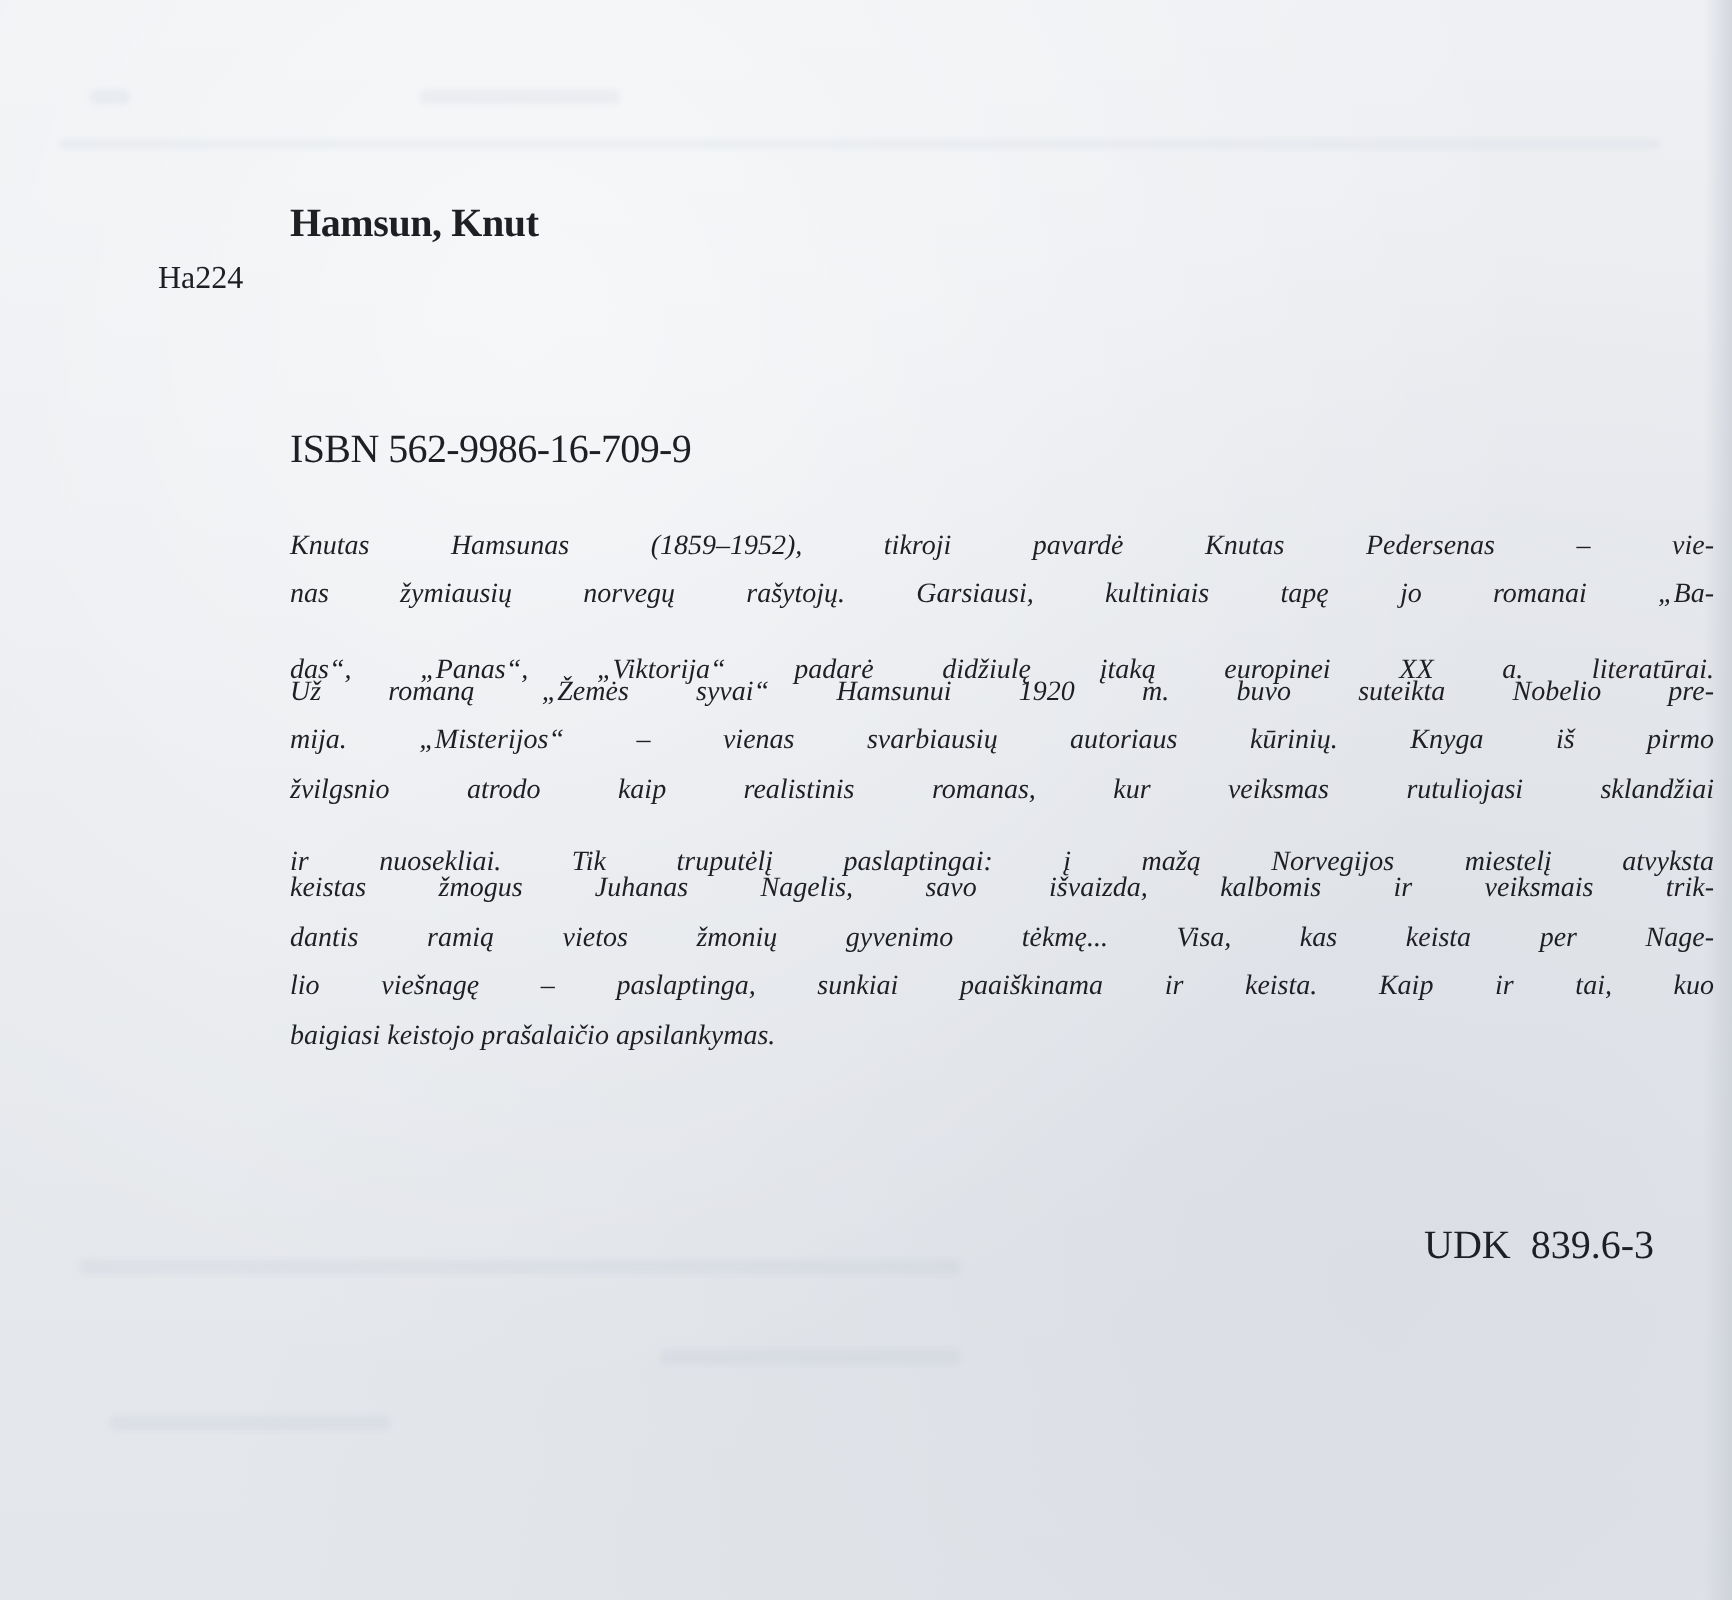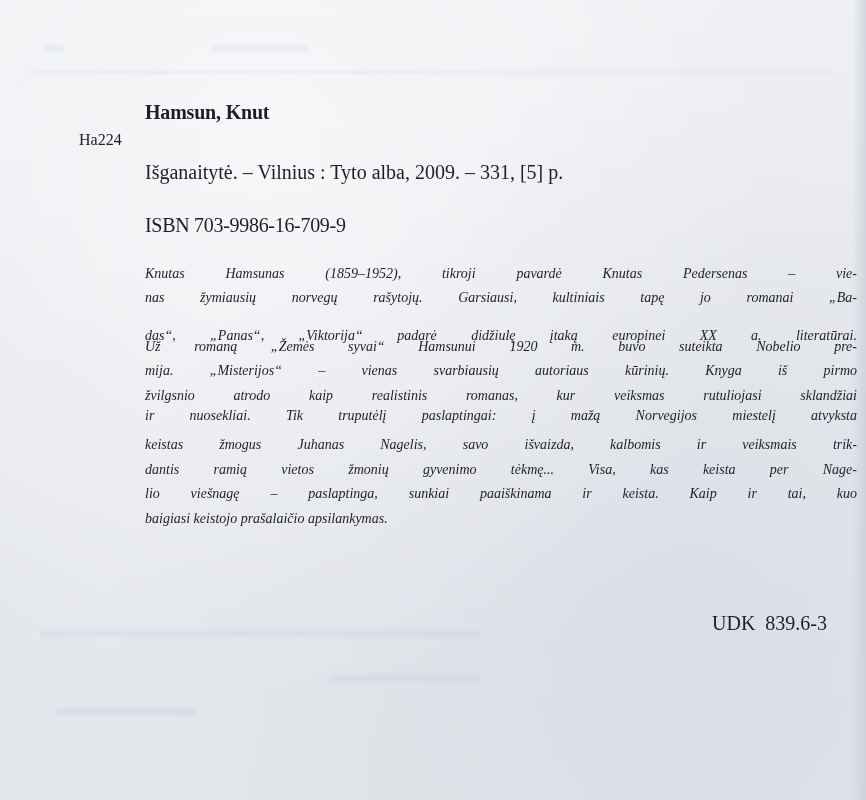--- a/index.html
+++ b/index.html
@@ -94,32 +94,31 @@
   <div class="ghost" style="left:30px; top:70px; width:800px; height:4px;"></div>
   <div class="ghost" style="left:40px; top:630px; width:440px;"></div>
   <div class="ghost" style="left:330px; top:675px; width:150px;"></div>
   <div class="ghost" style="left:55px; top:708px; width:140px;"></div>
 
   <div class="entry">
     <div class="heading">Hamsun, Knut</div>
 
     <div class="callno">Ha224</div>
 
-    <div class="line" style="left:113px; top:161px;">Išganaitytė. – Vilnius : Tyto alba, 2009. – 331, [5] p.</div>
 
-    <div class="line" style="left:113px; top:214px; letter-spacing:-0.3px;">ISBN 703-9986-16-709-9</div>
+    <div class="line" style="left:113px; top:214px; letter-spacing:-0.3px;">ISBN 562-9986-16-709-9</div>
 
     <div>
       <div class="desc-line" style="top:266px;">Knutas Hamsunas (1859–1952), tikroji pavardė Knutas Pedersenas – vie-</div>
       <div class="desc-line" style="top:290px;">nas žymiausių norvegų rašytojų. Garsiausi, kultiniais tapę jo romanai „Ba-</div>
       <div class="desc-line" style="top:328px;">das“, „Panas“, „Viktorija“ padarė didžiulę įtaką europinei XX a. literatūrai.</div>
       <div class="desc-line" style="top:339px;">Už romaną „Žemės syvai“ Hamsunui 1920 m. buvo suteikta Nobelio pre-</div>
       <div class="desc-line" style="top:363px;">mija. „Misterijos“ – vienas svarbiausių autoriaus kūrinių. Knyga iš pirmo</div>
       <div class="desc-line" style="top:388px;">žvilgsnio atrodo kaip realistinis romanas, kur veiksmas rutuliojasi sklandžiai</div>
-      <div class="desc-line" style="top:408px;">ir nuosekliai. Tik truputėlį paslaptingai: į mažą Norvegijos miestelį atvyksta</div>
+      <div class="desc-line" style="top:424px;">ir nuosekliai. Tik truputėlį paslaptingai: į mažą Norvegijos miestelį atvyksta</div>
       <div class="desc-line" style="top: 437px;">keistas žmogus Juhanas Nagelis, savo išvaizda, kalbomis ir veiksmais trik-</div>
       <div class="desc-line" style="top: 462px;">dantis ramią vietos žmonių gyvenimo tėkmę... Visa, kas keista per Nage-</div>
       <div class="desc-line" style="top: 486px;">lio viešnagę – paslaptinga, sunkiai paaiškinama ir keista. Kaip ir tai, kuo</div>
       <div class="desc-line last" style="top: 511px;">baigiasi keistojo prašalaičio apsilankymas.</div>
     </div>
 
     <div class="udk" style="white-space:pre;">UDK  839.6-3</div>
   </div>
 </div>
 

